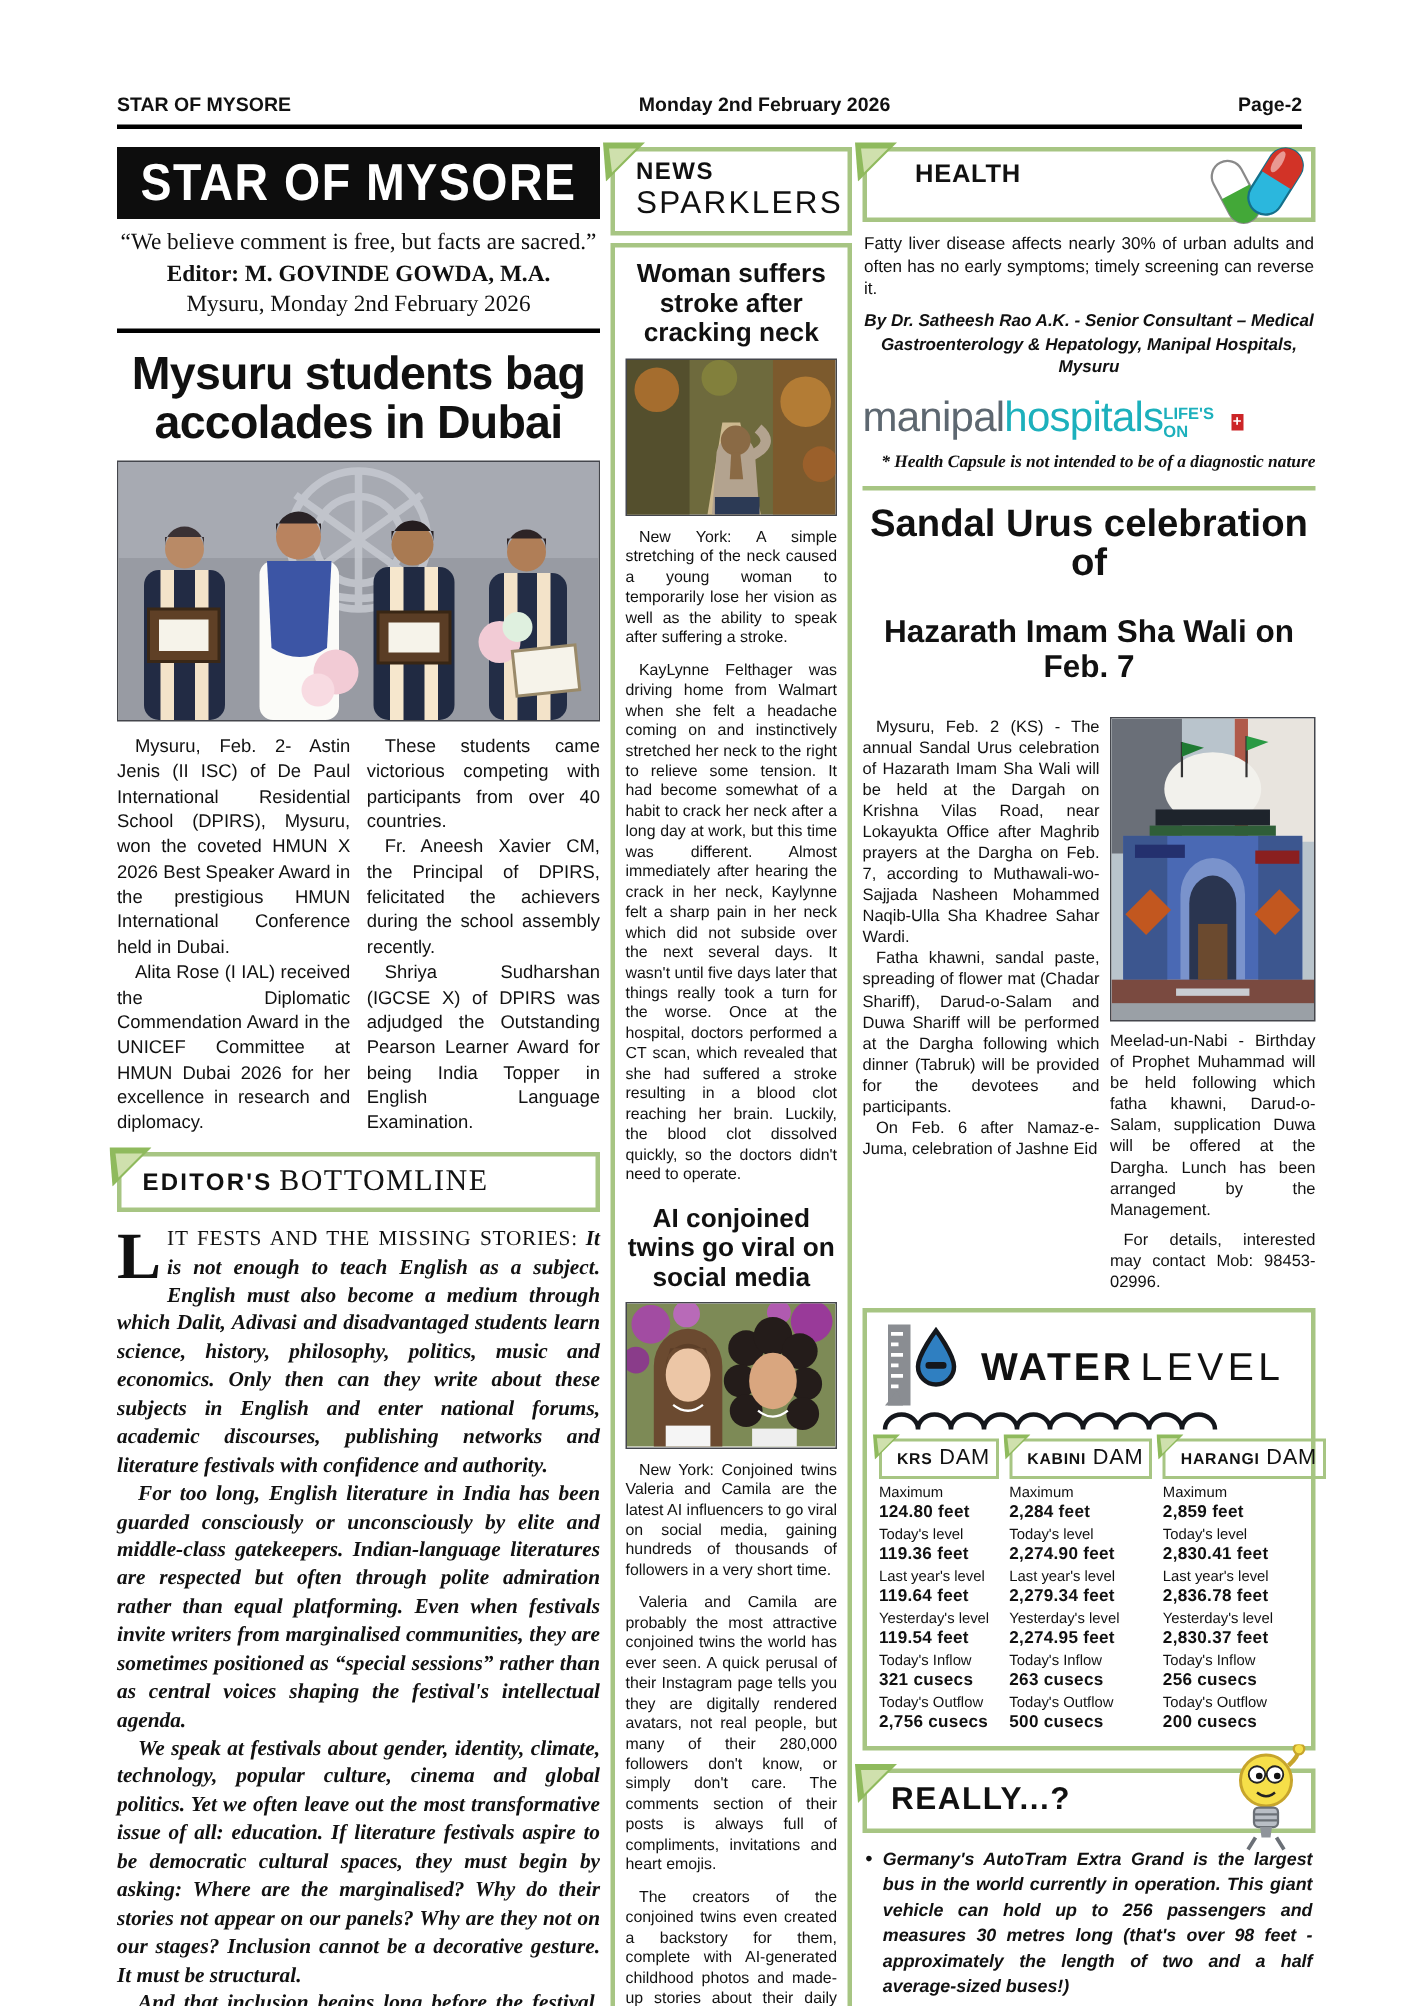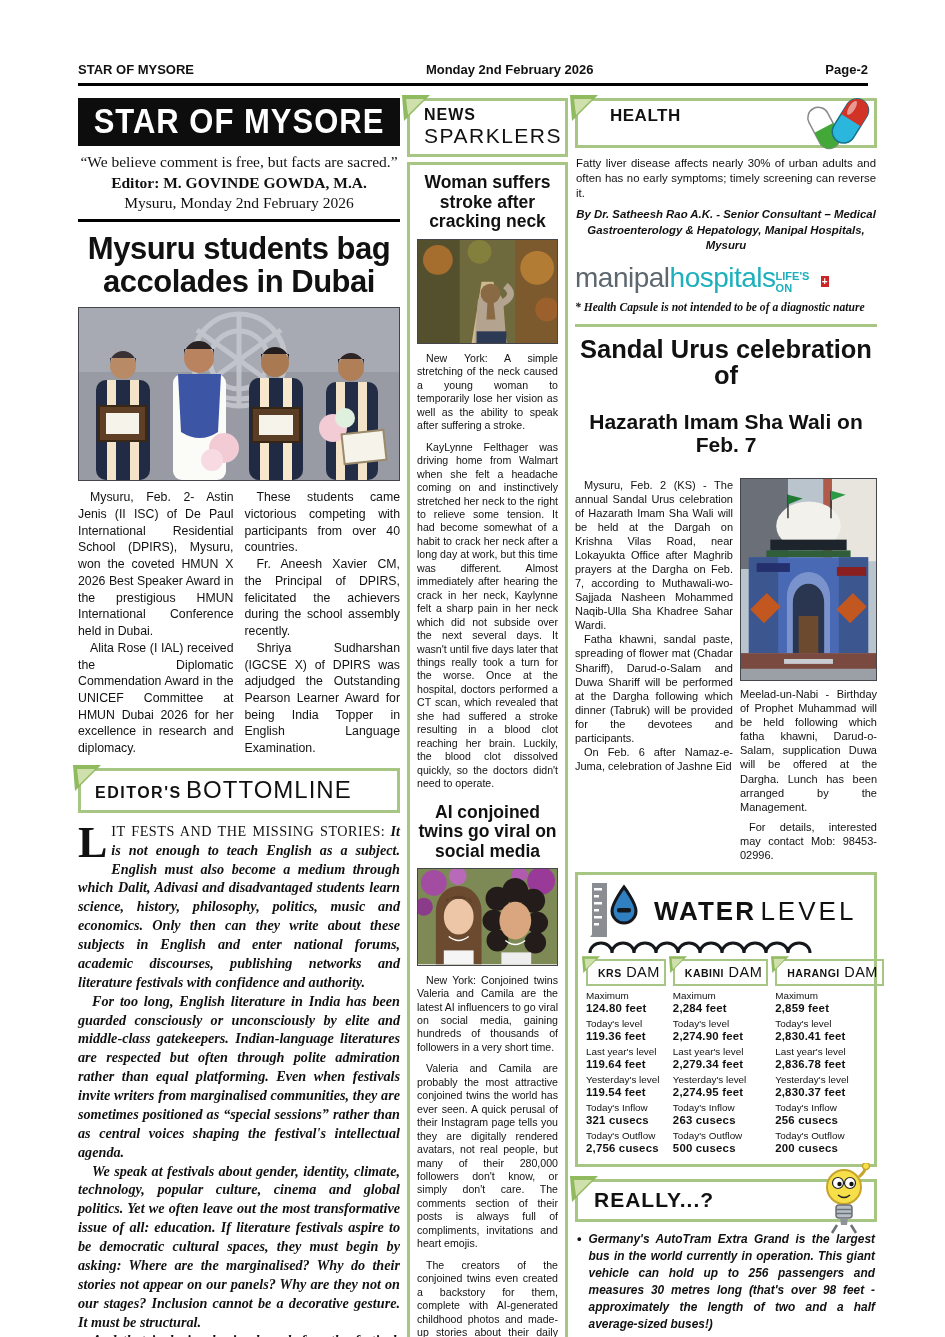--- a/index.html
+++ b/index.html
@@ -35,21 +35,21 @@
   .lead-body{display:flex;gap:11px;margin-top:8px;}
   .lead-colm{flex:1;font-size:12.3px;line-height:1.36;text-align:justify;}
   .lead-colm p{margin:0;text-indent:12px;}
 
   
   .sec-head{position:relative;border:3px solid var(--green);background:#fff;padding:5px 10px 6px 14px;}
   .corner-flag{position:absolute;top:-8px;left:-8px;width:28px;height:28px;}
   
   .bl-head{margin-top:11px;}
   .bl-bold{font-size:16px;font-weight:bold;letter-spacing:1.5px;}
-  .bl-light{font-size:24px;letter-spacing:1px;}
+  .bl-light{font-size:20px;letter-spacing:1px;font-family:Liberation Serif, serif;}
   .bottomline{font-family:"Liberation Serif",serif;font-weight:bold;font-style:italic;font-size:14.2px;line-height:1.33;text-align:justify;margin-top:9px;}
   .bottomline p{margin:0;}
   .bottomline p + p{text-indent:14px;}
   .dropcap{float:left;font-size:44px;line-height:0.82;font-style:normal;padding:3px 4px 0 0;}
   .leadin{font-style:normal;font-weight:normal;letter-spacing:0.5px;}
   .green-rule{height:3px;background:var(--green);border:0;margin:10px 0 0;}
 
   
   .ns-bold{font-size:16px;font-weight:bold;letter-spacing:1px;}
   .ns-light{font-size:21px;letter-spacing:1.5px;}
@@ -64,21 +64,21 @@
   .hc-light{font-size:28px;letter-spacing:1px;display:block;margin:-4px 0 0 86px;}
   .capsule-art{position:absolute;right:2px;top:-6px;width:66px;height:56px;}
   .health-tip{font-size:11.4px;line-height:1.3;margin:8px 1px 0;text-align:justify;}
   .health-byline{font-size:11.4px;font-weight:bold;font-style:italic;text-align:center;margin-top:7px;line-height:1.35;}
   .manipal{display:flex;flex-direction:row;align-items:center;margin-top:8px;}
   .manipal-word{font-size:28px;letter-spacing:-0.5px;font-weight:500;}
   .manipal-word .m1{color:var(--mgray);}
   .manipal-word .m2{color:var(--teal);}
   .manipal-tag{align-self:flex-end;margin-right:48px;color:var(--teal);font-weight:bold;font-size:11px;display:flex;align-items:center;gap:4px;}
   .plus-box{width:11px;height:11px;background:#cc2527;color:#fff;font-size:10px;line-height:11px;text-align:center;font-weight:bold;display:inline-block;}
-  .disclaimer{font-family:"Liberation Serif",serif;font-weight:bold;font-style:italic;font-size:11.6px;text-align:left;margin-top:7px;}
+  .disclaimer{font-family:"Liberation Serif",serif;font-weight:bold;font-style:italic;font-size:11.6px;text-align:right;margin-top:7px;}
 
   
   .sandal-h1{font-size:25.5px;font-weight:bold;text-align:center;line-height:1.05;margin-top:9px;}
   .sandal-h2{font-size:21px;font-weight:bold;text-align:center;line-height:1.1;margin-top:2px;}
   .sandal-grid{display:flex;gap:7px;margin-top:7px;}
   .sandal-left{width:158px;flex:none;}
   .sandal-right{flex:1;}
   .sandal-grid p{font-size:11px;line-height:1.28;text-align:justify;margin:0;}
   .sandal-left p{text-indent:9px;}
   .sandal-left p:first-child{text-indent:9px;}

